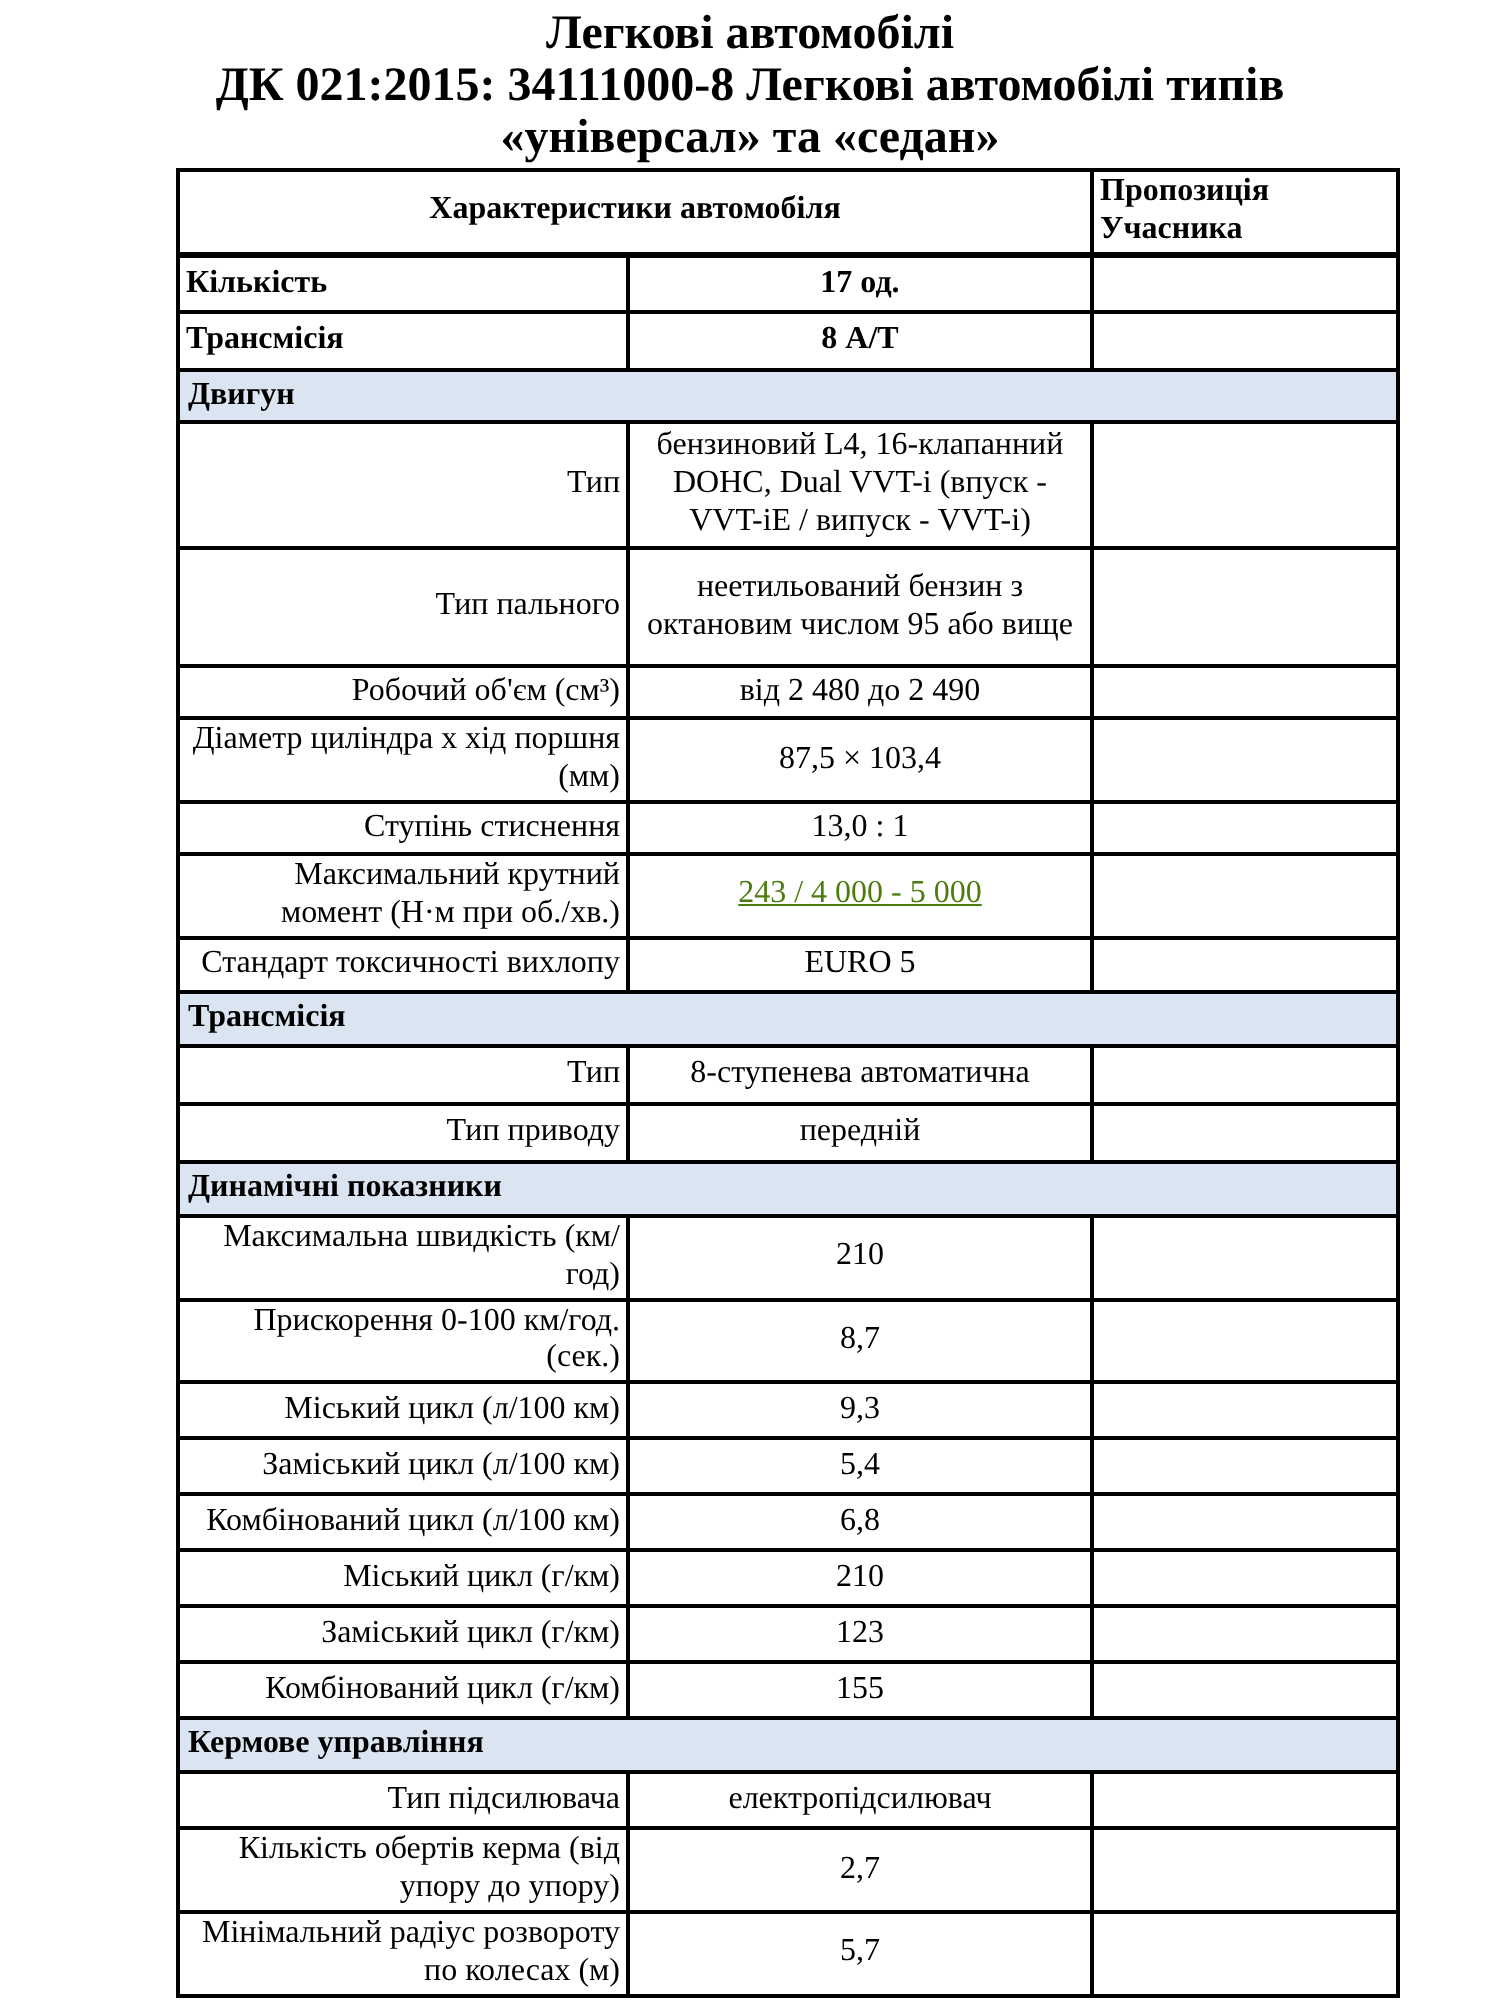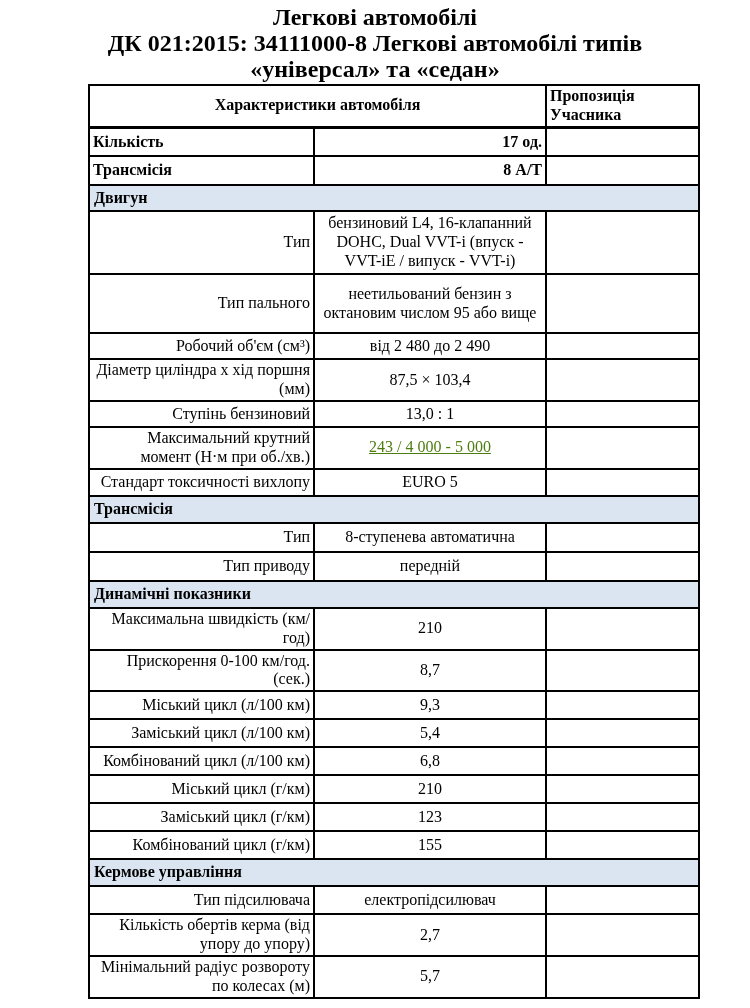--- a/index.html
+++ b/index.html
@@ -55,21 +55,21 @@
     padding-left: 4px;
   }
   .label-right {
     text-align: right;
     padding-right: 2px;
   }
   .value {
     text-align: center;
   }
   .value-bold {
-    text-align: right;
+    text-align: center;
     font-weight: bold;
   }
   tr.section-row td {
     background: #dbe5f1;
     font-weight: bold;
     text-align: left;
     padding-left: 4px;
   }
   a.cell-link {
     color: #4d7c0f;
@@ -132,21 +132,21 @@
     <td class="prop"></td>
   </tr>
 
   <tr style="height:37px">
     <td class="label-right">Діаметр циліндра х хід поршня (мм)</td>
     <td class="value">87,5 × 103,4</td>
     <td class="prop"></td>
   </tr>
 
   <tr style="height:26px">
-    <td class="label-right">Ступінь бензиновий</td>
+    <td class="label-right">Ступінь стиснення</td>
     <td class="value">13,0 : 1</td>
     <td class="prop"></td>
   </tr>
 
 
   <tr style="height:39px">
     <td class="label-right">Максимальний крутний момент (Н·м при об./хв.)</td>
     <td class="value">
       <a href="#" class="cell-link">243 / 4 000 - 5 000</a>
     </td>

